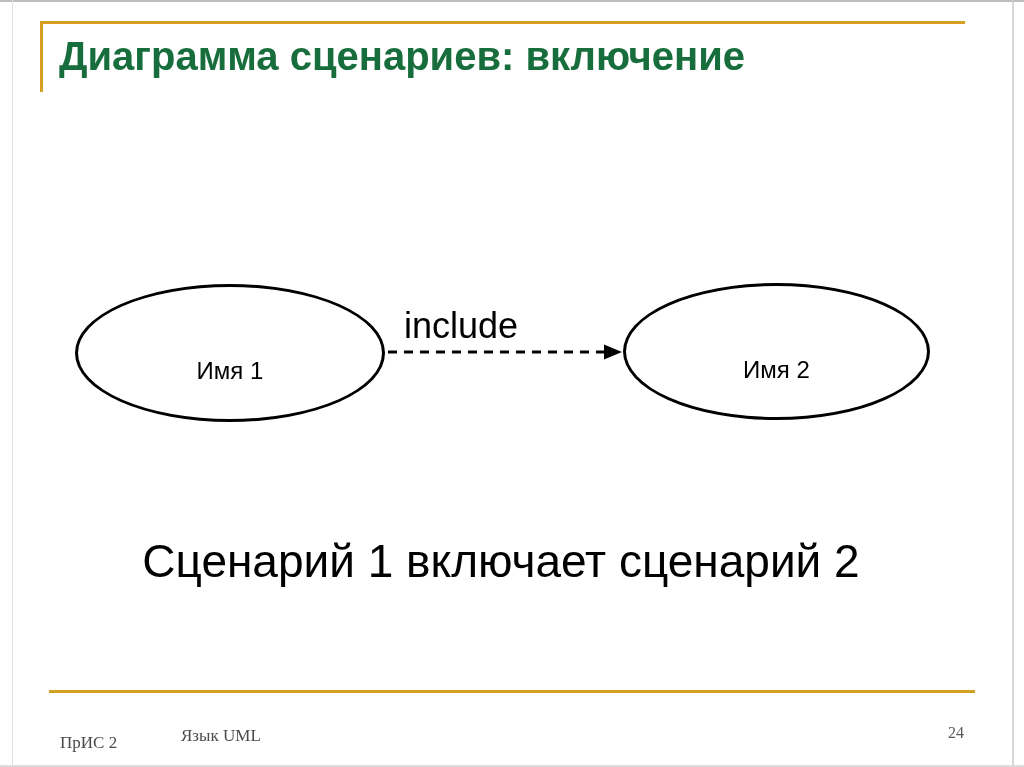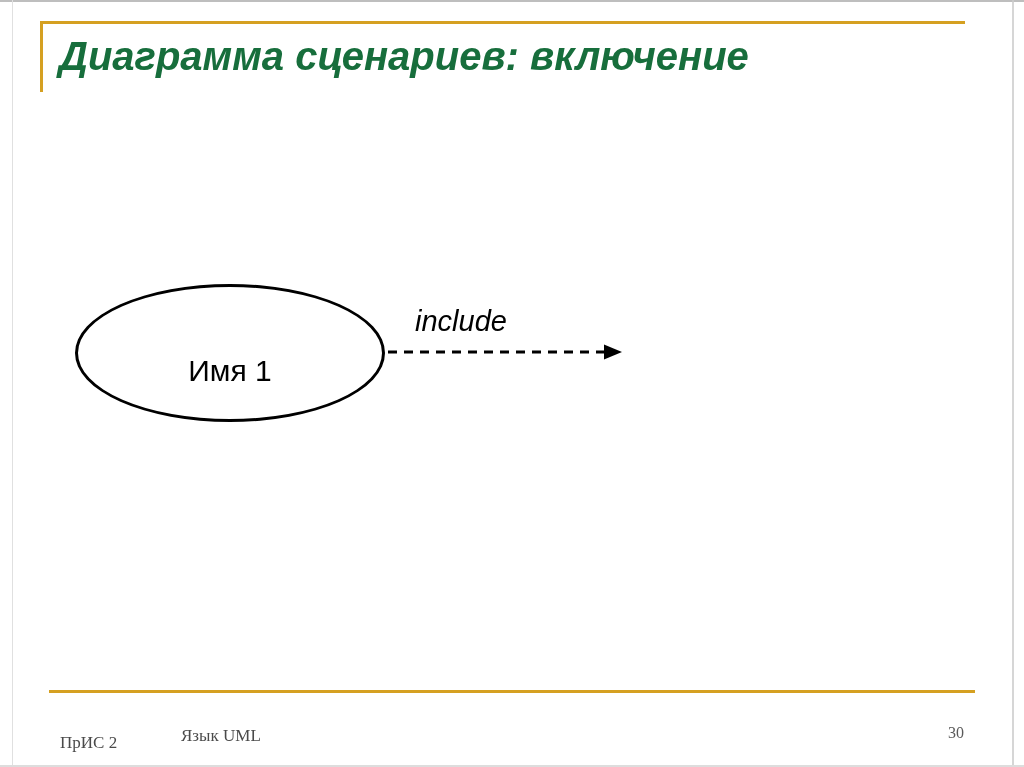--- a/index.html
+++ b/index.html
@@ -37,52 +37,50 @@
     position: absolute; left: 40px; top: 21px;
     width: 3px; height: 71px; background: var(--gold);
   }
   .slide-title {
     position: absolute; left: 59px; top: 34px;
     width: 900px;
     font-size: 40px; font-weight: bold;
     color: var(--green);
     letter-spacing: 0px;
     white-space: nowrap;
-    font-style: italic;
   }
 
   
   .ellipse {
     position: absolute;
     border: 3.5px solid var(--ink);
     border-radius: 50%;
     background: #ffffff;
     display: flex; align-items: center; justify-content: center;
   }
   .ellipse-1 { left: 75px;  top: 284px; width: 310px; height: 138px; }
   .ellipse-2 { left: 623px; top: 283px; width: 307px; height: 137px; }
   .ellipse span {
-    font-size: 30px; color: var(--ink); white-space: nowrap; margin-top: 36px;
+    font-size: 24px; color: var(--ink); white-space: nowrap; margin-top: 36px;
   }
 
   
   .connector {
     position: absolute; left: 386px; top: 337px;
     width: 240px; height: 30px;
     color: var(--ink);
   }
   .connector line { stroke: currentColor; }
   .connector path { fill: currentColor; }
 
   .include-label {
     position: absolute; left: 386px; top: 305px;
     width: 150px; text-align: center;
-    font-size: 29px; color: var(--ink);
+    font-size: 36px; color: var(--ink);
     white-space: nowrap;
-    font-style: italic;
   }
 
   .caption {
     position: absolute; left: 0px; top: 534px;
     width: 1002px; text-align: center;
     font-size: 46px; color: var(--ink);
     white-space: nowrap;
   }
 
   
@@ -111,27 +109,31 @@
   <div class="edge edge-bottom"></div>
 
   <div class="title-rule-h"></div>
   <div class="title-rule-v"></div>
   <h1 class="slide-title">Диаграмма сценариев: включение</h1>
 
   <div class="ellipse ellipse-1">
     <span>Имя 1</span>
   </div>
 
+  <div class="ellipse ellipse-2">
+    <span>Имя 2</span>
+  </div>
 
   <div class="include-label">include</div>
 
   <svg class="connector" width="240" height="30" viewBox="0 0 240 30" xmlns="http://www.w3.org/2000/svg">
     <line x1="2" y1="15" x2="218" y2="15" stroke-width="3" stroke-dasharray="9 7"></line>
     <path d="M 218 7.5 L 236 15 L 218 22.5 Z"></path>
   </svg>
 
+  <div class="caption">Сценарий 1 включает сценарий 2</div>
 
   <div class="footer-rule"></div>
   <div class="footer-text footer-course">ПрИС 2</div>
   <div class="footer-text footer-topic">Язык UML</div>
-  <div class="footer-text page-number">30</div>
+  <div class="footer-text page-number">24</div>
 
 </div>
 
 </body></html>

